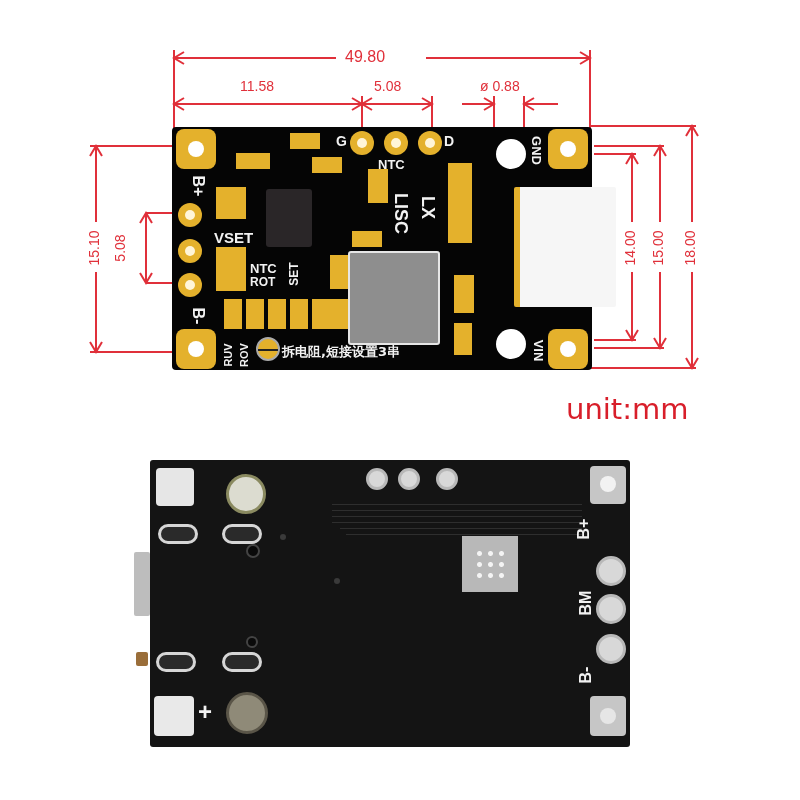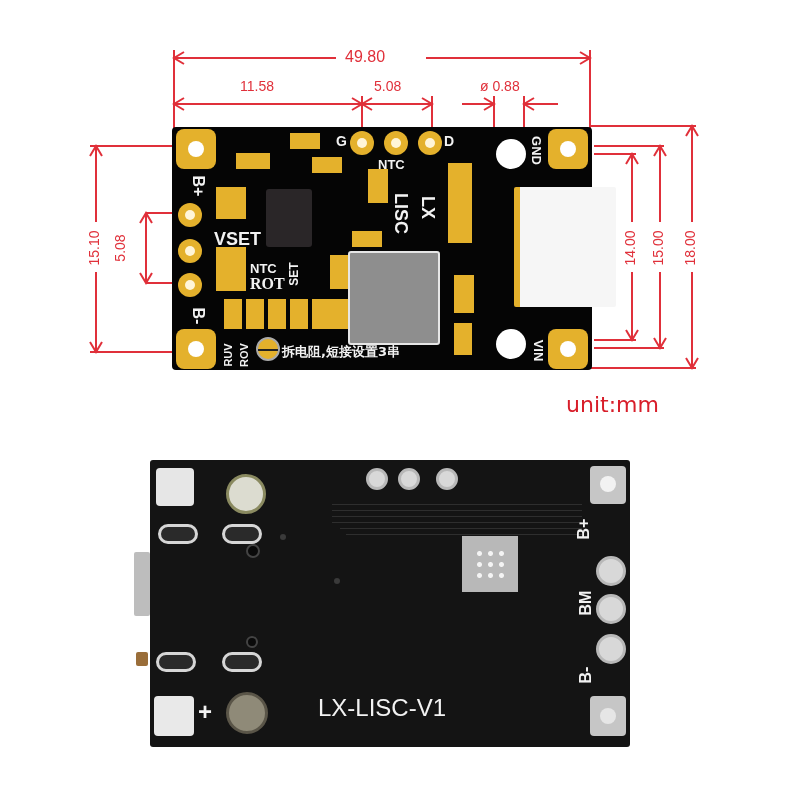--- a/index.html
+++ b/index.html
@@ -1,21 +1,21 @@
 <!DOCTYPE html>
 <html><head>
   <meta charset="utf-8">
   <style>
     html, body { margin:0; padding:0; background:#ffffff; }
     body { width:800px; height:800px; position:relative; overflow:hidden; font-family:"Liberation Sans", sans-serif; }
     .abs { position:absolute; }
     
     .dim { position:absolute; color:#e0303a; font-size:14px; font-family:"Liberation Sans", sans-serif; white-space:nowrap; }
     .dim.v { transform:rotate(-90deg); transform-origin:center center; }
-    .unit { position:absolute; left:566px; top:392px; color:#d81e2a; font-size:22px; font-family:"DejaVu Sans", sans-serif; }
+    .unit { position:absolute; left:566px; top:392px; color:#d81e2a; font-size:29px; font-family:"DejaVu Sans", sans-serif; }
     
     #top-board { position:absolute; left:172px; top:127px; width:420px; height:243px; background:#050505; border-radius:4px; }
     .pad { position:absolute; width:40px; height:40px; background:#e4b12c; border-radius:8px; }
     .pad::after { content:""; position:absolute; left:12px; top:12px; width:16px; height:16px; border-radius:50%; background:#fff; }
     .thpad { position:absolute; width:24px; height:24px; border-radius:50%; background:#e4b12c; }
     .thpad::after { content:""; position:absolute; left:7px; top:7px; width:10px; height:10px; border-radius:50%; background:#fff5d8; }
     .hole { position:absolute; width:30px; height:30px; border-radius:50%; background:#ffffff; }
     .silk { position:absolute; color:#f2f2f2; font-weight:bold; font-family:"Liberation Sans", sans-serif; white-space:nowrap; }
     .res { position:absolute; width:30px; height:16px; background:#e4b12c; }
     .ic { position:absolute; background:#2a2628; border-radius:3px; }
@@ -129,23 +129,23 @@
 
   <span class="silk" style="left:16px;top:50px;font-size:16px;transform:rotate(90deg);">B+</span>
   <span class="silk" style="left:18px;top:180px;font-size:16px;transform:rotate(90deg);">B-</span>
   <span class="silk" style="left:164px;top:6px;font-size:14px;">G</span>
   <span class="silk" style="left:206px;top:30px;font-size:13px;">NTC</span>
   <span class="silk" style="left:272px;top:6px;font-size:14px;">D</span>
   <span class="silk" style="left:244px;top:70px;font-size:18px;transform:rotate(90deg);">LX</span>
   <span class="silk" style="left:208px;top:76px;font-size:18px;transform:rotate(90deg);">LISC</span>
   <span class="silk" style="left:350px;top:16px;font-size:13px;transform:rotate(90deg);">GND</span>
   <span class="silk" style="left:356px;top:216px;font-size:13px;transform:rotate(90deg);">VIN</span>
-  <span class="silk" style="left:42px;top:102px;font-size:18px;">VSET</span>
+  <span class="silk" style="left:42px;top:102px;font-size:15px;">VSET</span>
   <span class="silk" style="left:78px;top:134px;font-size:13px;">NTC</span>
-  <span class="silk" style="left:78px;top:148px;font-size:16px;font-family:Liberation Serif, serif;">ROT</span>
+  <span class="silk" style="left:78px;top:148px;font-size:12px;">ROT</span>
   <span class="silk" style="left:110px;top:140px;font-size:12px;transform:rotate(-90deg);">SET</span>
   <span class="silk" style="left:44px;top:222px;font-size:11px;transform:rotate(-90deg);">RUV</span>
   <span class="silk" style="left:60px;top:222px;font-size:11px;transform:rotate(-90deg);">ROV</span>
   <span class="silk" style="left:110px;top:216px;font-size:13px;font-family:'DejaVu Sans',sans-serif;">拆电阻,短接设置3串</span>
 
   <div class="abs" style="left:84px;top:210px;width:24px;height:24px;border-radius:50%;background:#e4b12c;border:2px solid #aaa;box-sizing:border-box;">
     <div style="position:absolute;left:0;top:10px;width:20px;height:2px;background:#222;"></div>
   </div>
 
   <div class="ic" style="left:94px;top:62px;width:46px;height:58px;"></div>
@@ -219,18 +219,17 @@
   <div class="trace" style="left:182px;top:56px;width:250px;"></div>
   <div class="trace" style="left:182px;top:62px;width:250px;"></div>
   <div class="trace" style="left:190px;top:68px;width:242px;"></div>
   <div class="trace" style="left:196px;top:74px;width:236px;"></div>
 
   <div class="via" style="left:130px;top:74px;"></div>
   <div class="via" style="left:184px;top:118px;"></div>
   <div class="via" style="left:96px;top:84px;background:#0a0a0a;border:2px solid #444;width:10px;height:10px;"></div>
   <div class="via" style="left:96px;top:176px;background:#0a0a0a;border:2px solid #444;width:8px;height:8px;"></div>
 
-  <span class="silk" style="left:168px;top:234px;font-size:24px;font-weight:normal;">LX-LISC-V1</span>
   <span class="silk" style="left:48px;top:238px;font-size:24px;">+</span>
   <span class="silk" style="left:424px;top:60px;font-size:16px;transform:rotate(-90deg);">B+</span>
   <span class="silk" style="left:424px;top:134px;font-size:16px;transform:rotate(-90deg);">BM</span>
   <span class="silk" style="left:428px;top:206px;font-size:16px;transform:rotate(-90deg);">B-</span>
 </div>
 
 </body></html>

